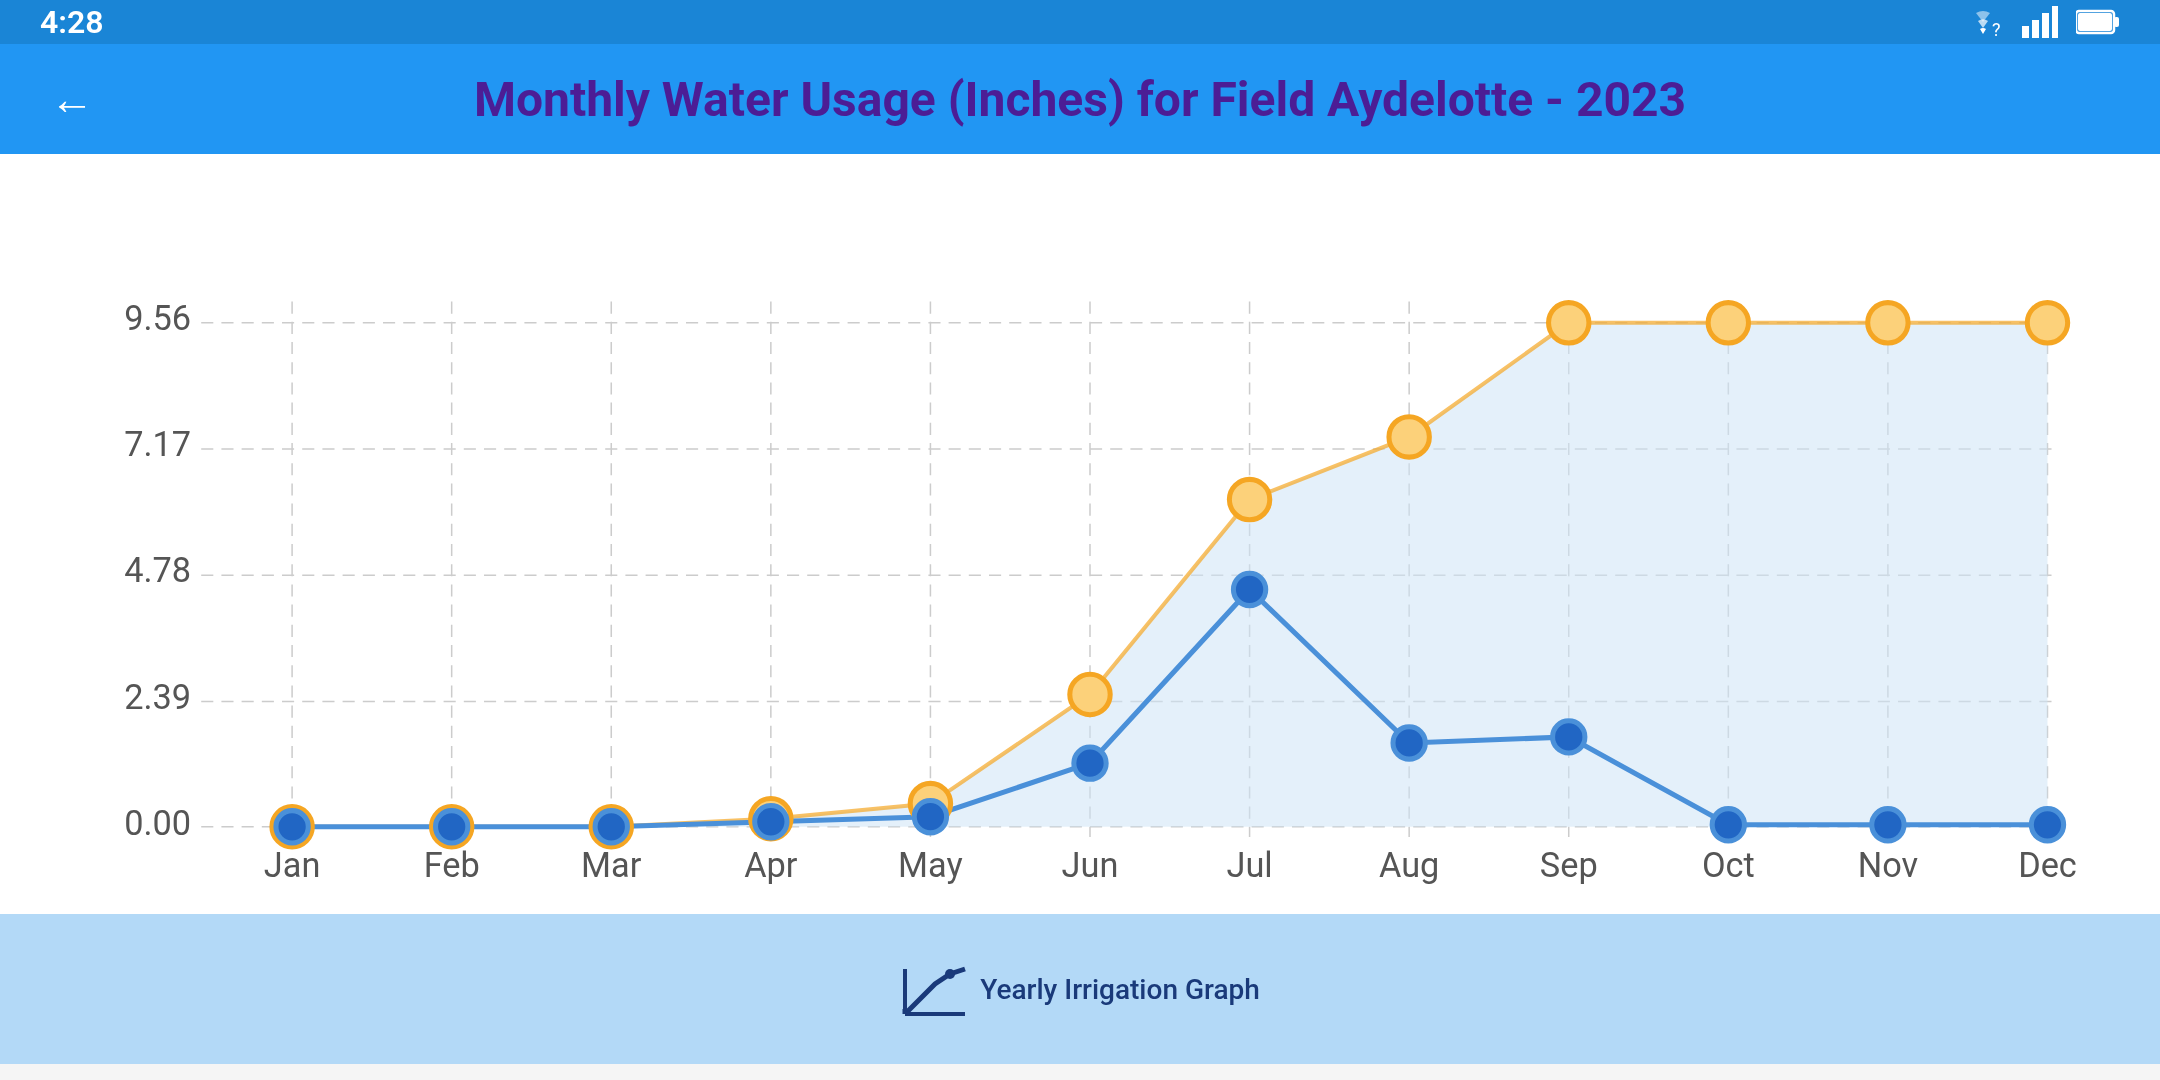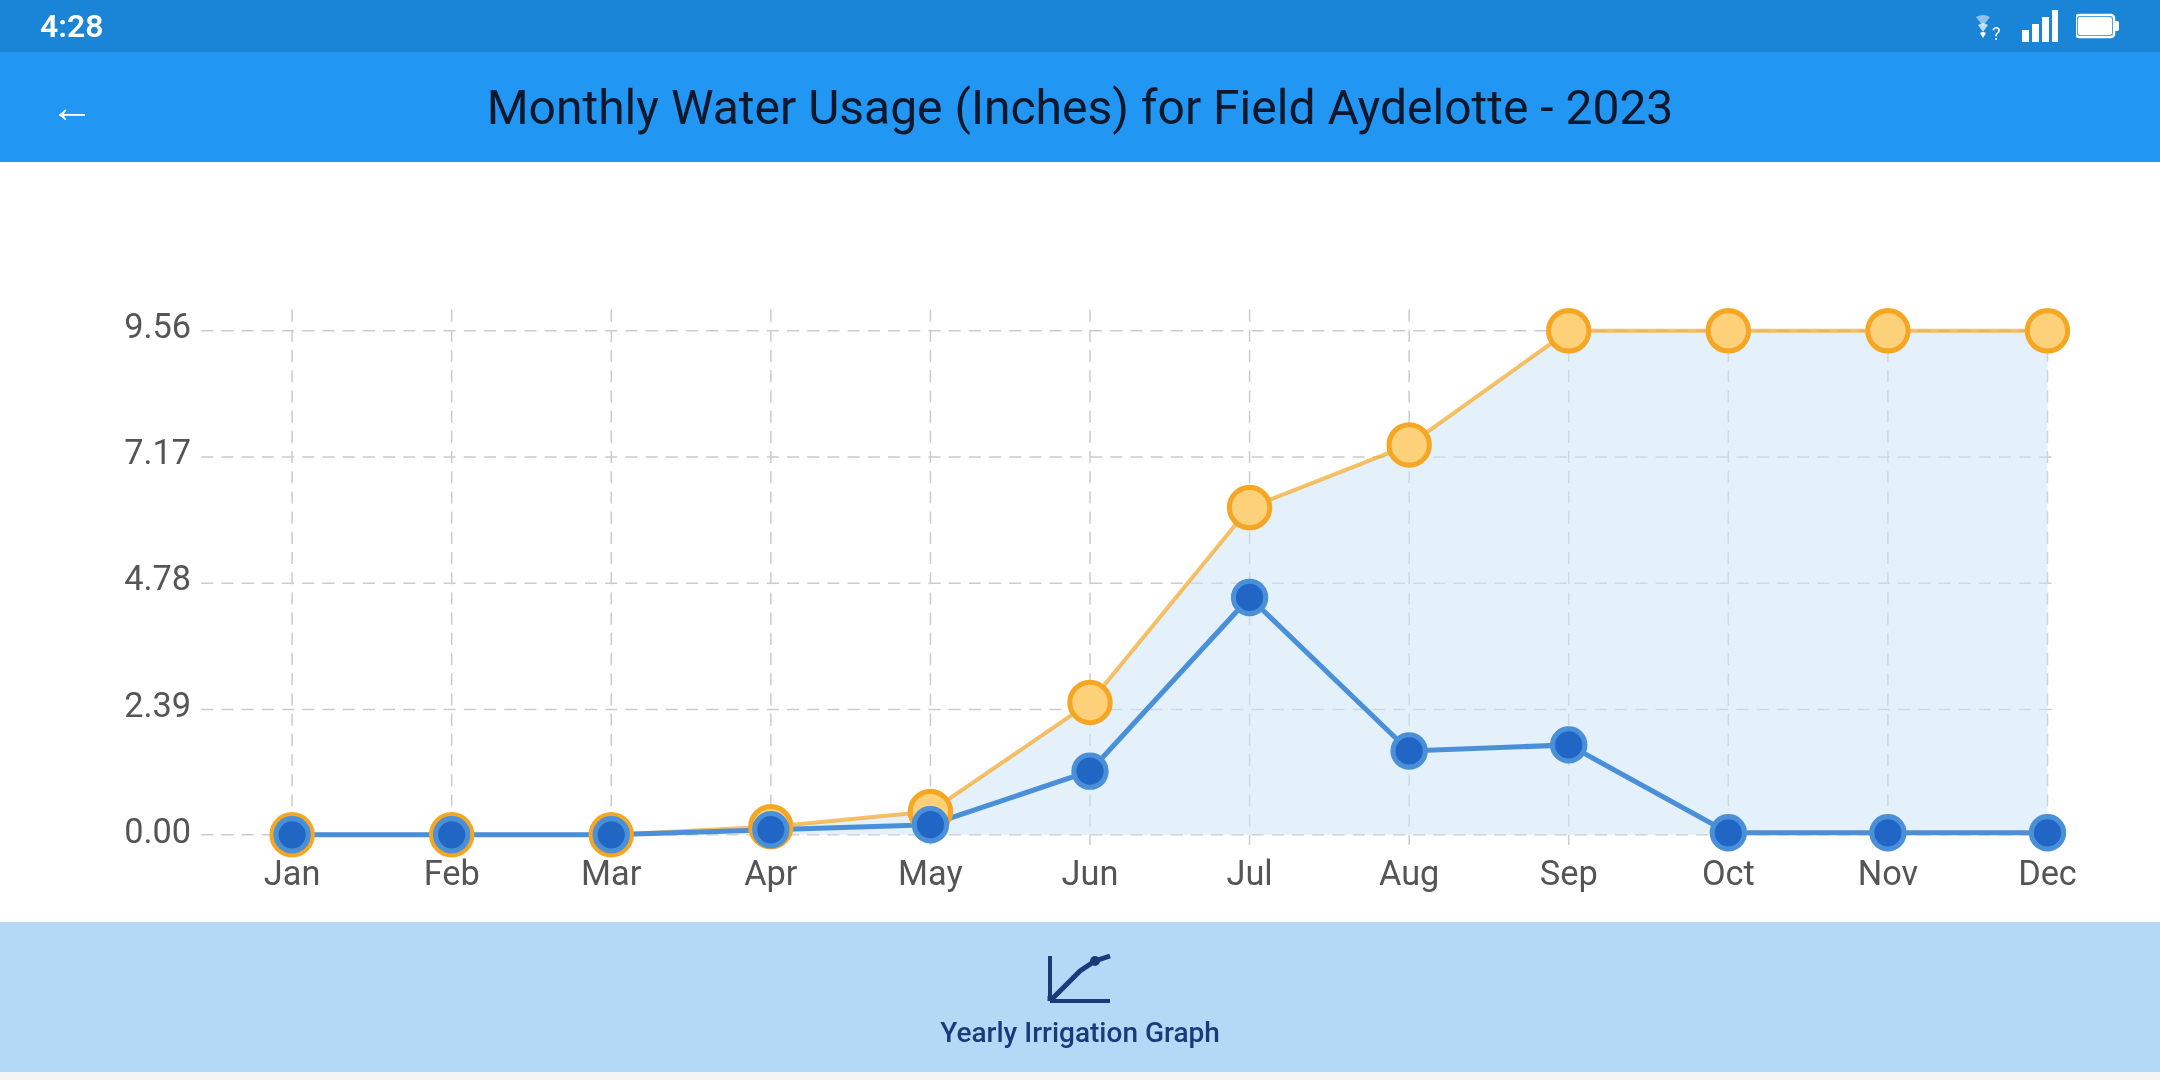--- a/index.html
+++ b/index.html
@@ -7,21 +7,21 @@
       width: 2160px;
       height: 1080px;
       overflow: hidden;
       font-family: 'Roboto', Arial, sans-serif;
       background: #f5f5f5;
     }
 
     
     .status-bar {
       background: #1a85d6;
-      height: 52px;
+      height: 44px;
       display: flex;
       align-items: center;
       justify-content: space-between;
       padding: 0 40px;
       color: white;
     }
     .status-time {
       font-size: 32px;
       font-weight: 600;
     }
@@ -43,23 +43,23 @@
     .back-btn {
       color: white;
       font-size: 44px;
       cursor: pointer;
       font-weight: 300;
     }
     .top-title {
       position: absolute;
       left: 50%;
       transform: translateX(-50%);
-      color: #0f172a;
+      color: #4c1d95;
       font-size: 48px;
-      font-weight: 400;
+      font-weight: 700;
       white-space: nowrap;
       text-align: right;
     }
 
     
     .chart-container {
       background: white;
       height: 760px;
       padding: 40px 60px 20px 80px;
       position: relative;
@@ -68,21 +68,20 @@
     
     .bottom-nav {
       background: #b3d9f7;
       height: 150px;
       display: flex;
       align-items: center;
       justify-content: space-around;
     }
     .nav-item {
       display: flex;
-      flex-direction: column;
       align-items: center;
       gap: 10px;
       cursor: pointer;
     }
     .nav-label {
       font-size: 30px;
       font-weight: 500;
     }
     .nav-item.active .nav-label { color: #1a5ba6; }
     .nav-item.inactive .nav-label { color: #4a90d9; }

